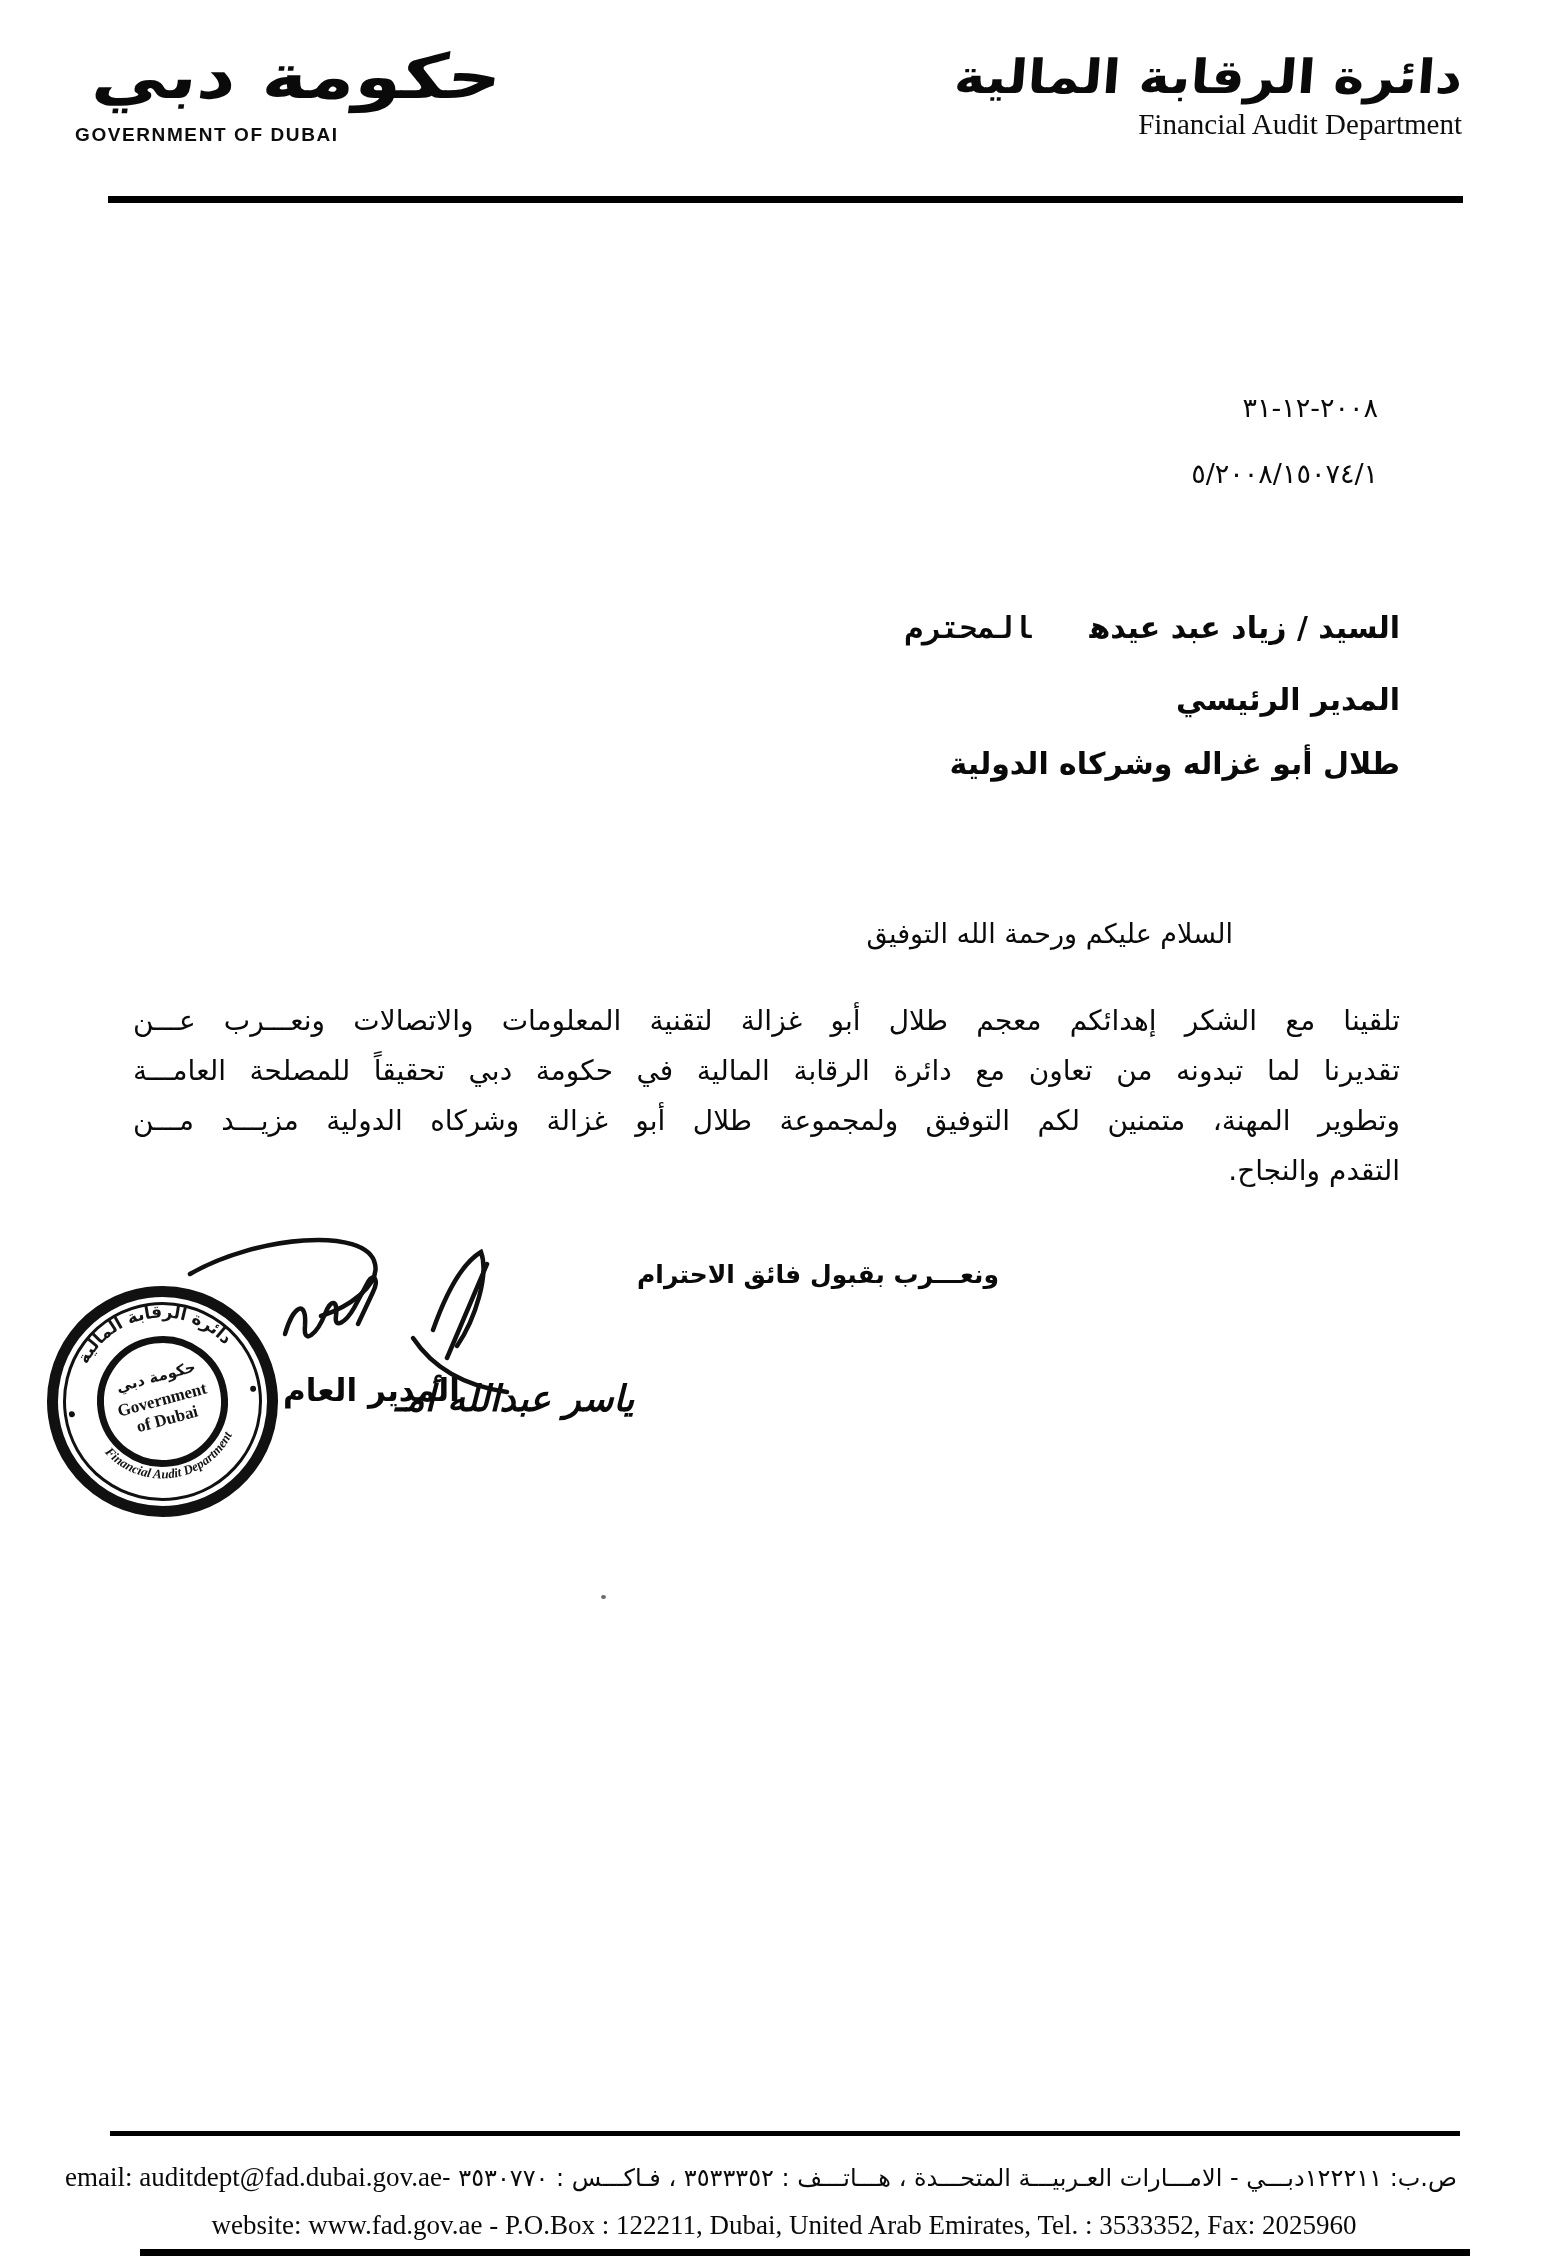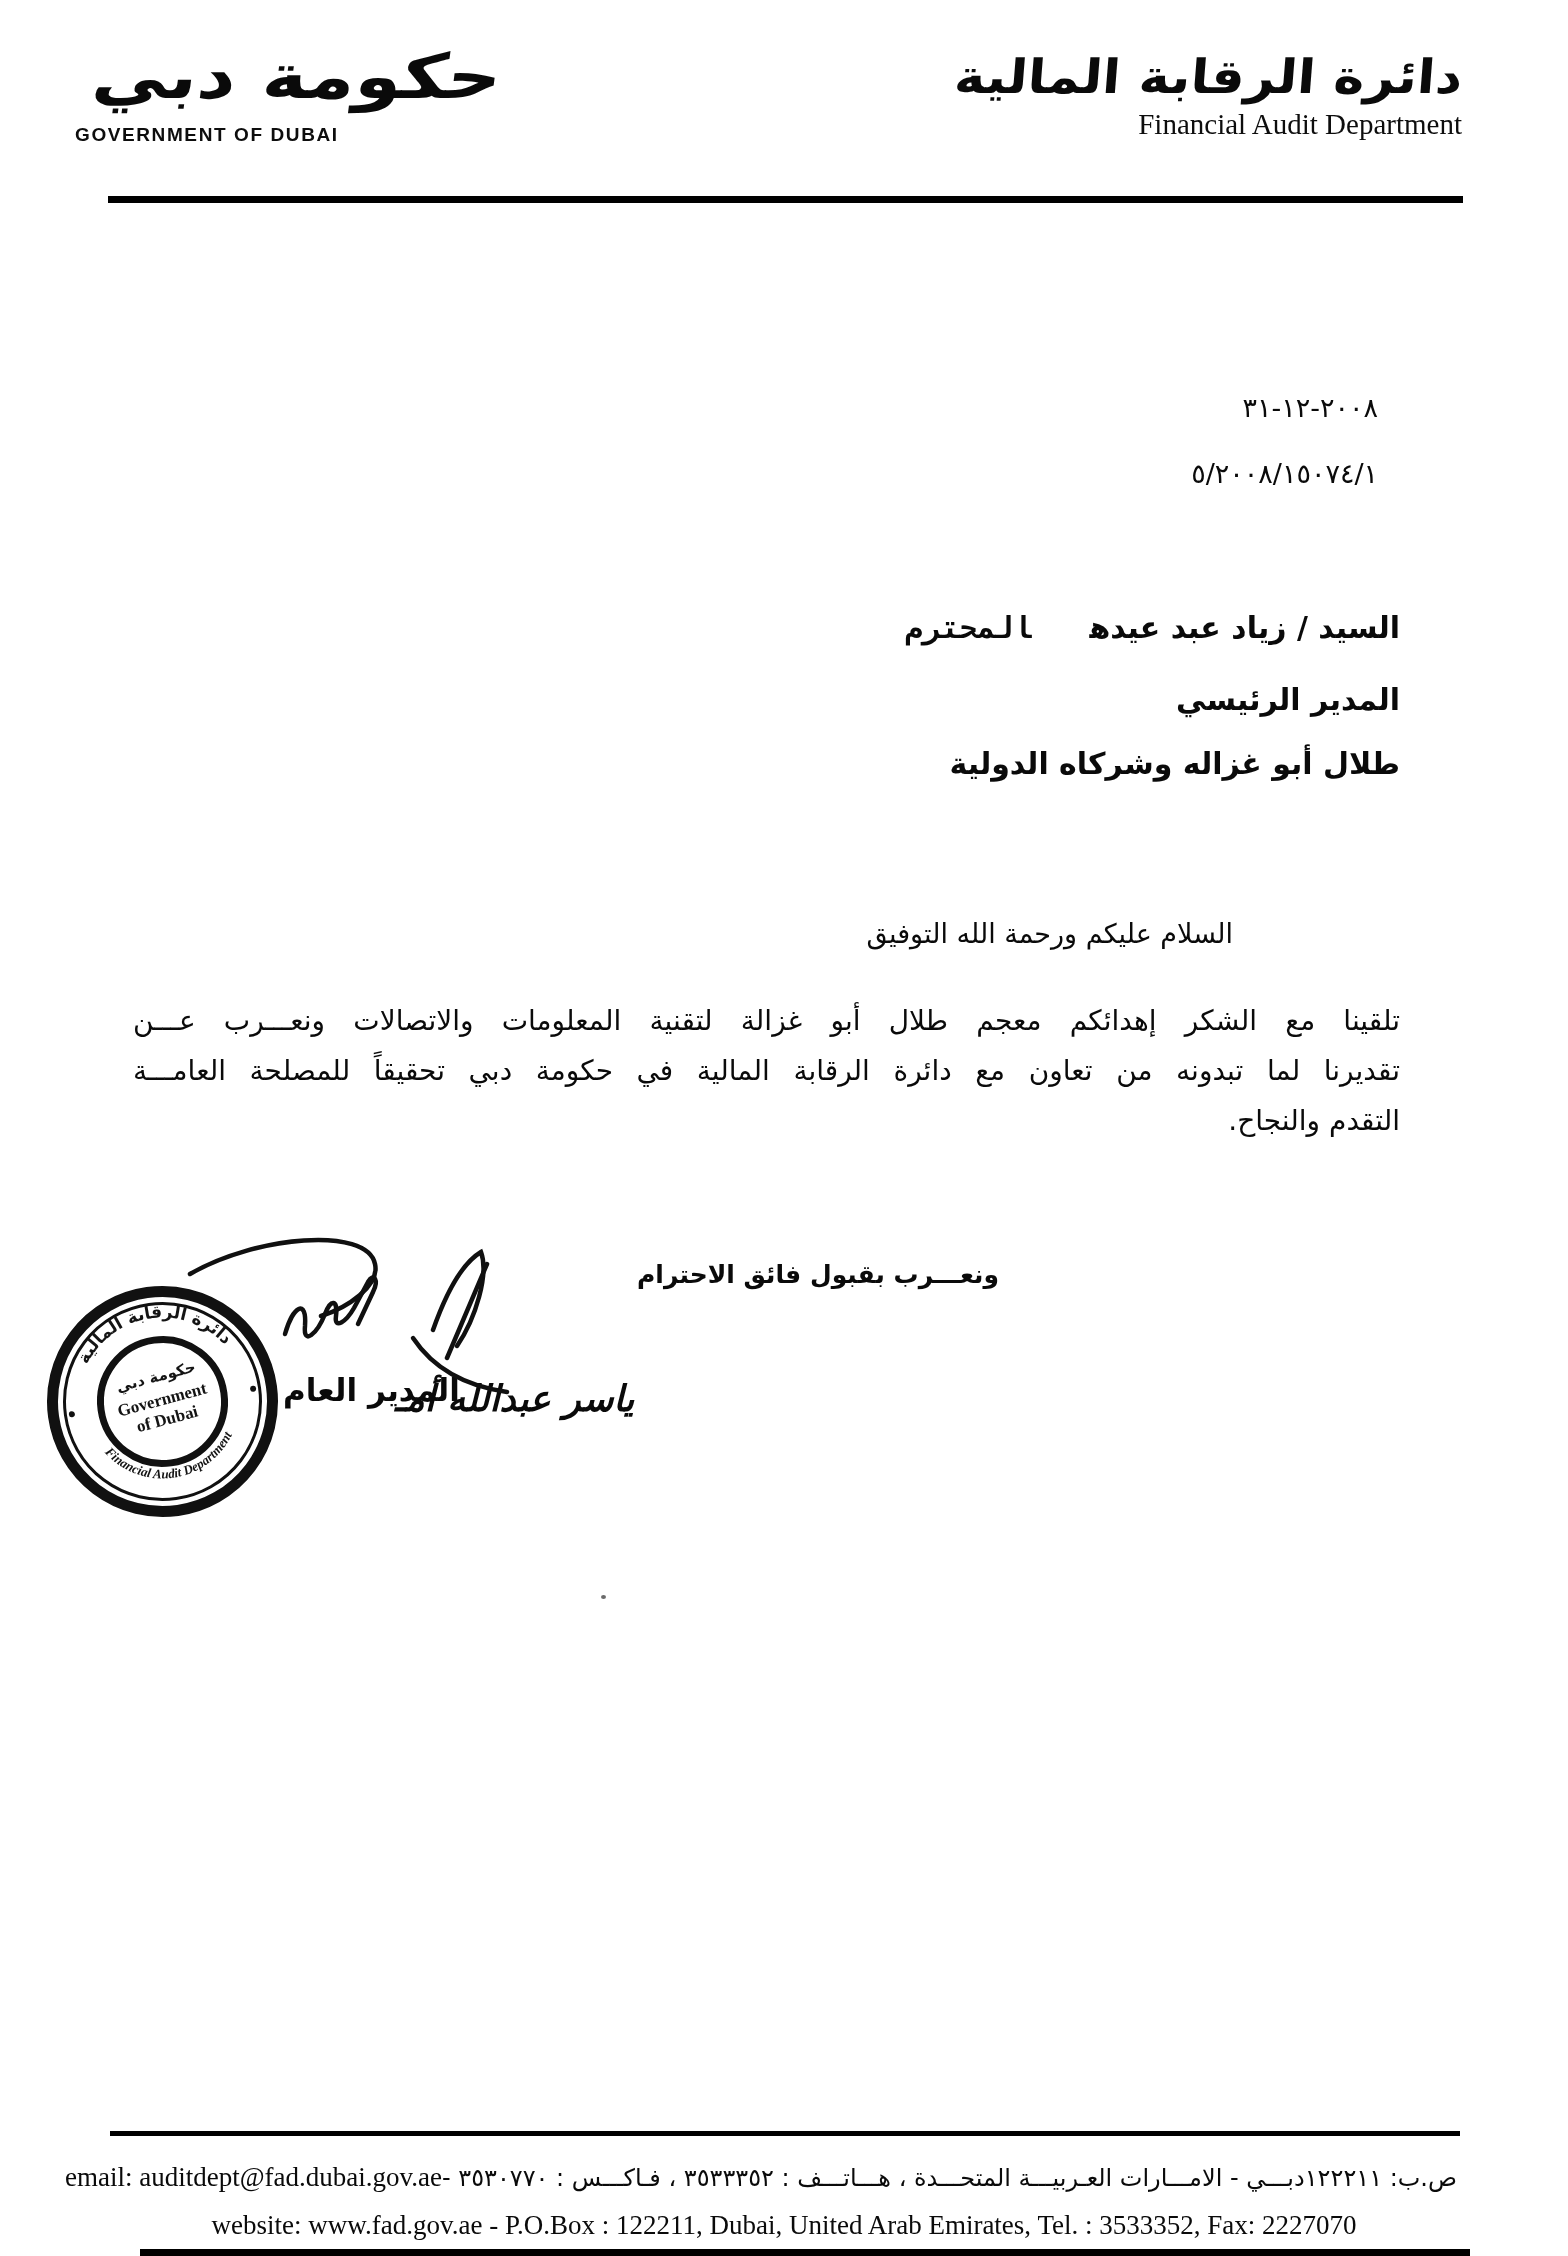--- a/index.html
+++ b/index.html
@@ -114,20 +114,21 @@
     <span>السيد / زياد عبد عيده</span><span class="honorific">المحترم</span>
   </div>
   <div class="recipient-line rec2">المدير الرئيسي</div>
   <div class="recipient-line rec3">طلال أبو غزاله وشركاه الدولية</div>
 
   <div class="greeting">السلام عليكم ورحمة الله التوفيق</div>
 
   <div class="body-par">
     <div class="body-line">تلقينا مع الشكر إهدائكم معجم طلال أبو غزالة لتقنية المعلومات والاتصالات ونعـــرب عـــن</div>
     <div class="body-line">تقديرنا لما تبدونه من تعاون مع دائرة الرقابة المالية في حكومة دبي تحقيقاً للمصلحة العامـــة</div>
+    <div class="body-line">وتطوير المهنة، متمنين لكم التوفيق ولمجموعة طلال أبو غزالة وشركاه الدولية مزيـــد مـــن</div>
     <div class="body-line last">التقدم والنجاح.</div>
   </div>
 
   <div class="closing">ونعـــرب بقبول فائق الاحترام</div>
 
   <div class="sig-name">ياسر عبدالله أمـ</div>
   <div class="sig-title">المدير العام</div>
 
   <svg class="stamp-svg" width="235" height="235" viewBox="0 0 235 235">
     <defs>
@@ -160,18 +161,18 @@
       <path d="M 352 28 L 312 122"></path>
       <path d="M 278 102 C 298 132 330 150 372 156"></path>
     </g>
   </svg>
 
   <div class="rule footer-rule"></div>
   <div class="footer-line1">
     <span class="footer-ar">ص.ب: ١٢٢٢١١دبـــي - الامـــارات العـربيـــة المتحـــدة ، هـــاتـــف : ٣٥٣٣٣٥٢ ، فـاكـــس : ٣٥٣٠٧٧٠ -</span>
     <span class="footer-email" dir="ltr">email: auditdept@fad.dubai.gov.ae</span>
   </div>
-  <div class="footer-line2">website: www.fad.gov.ae - P.O.Box : 122211, Dubai, United Arab Emirates, Tel. : 3533352, Fax: 2227070</div>
+  <div class="footer-line2">website: www.fad.gov.ae - P.O.Box : 122211, Dubai, United Arab Emirates, Tel. : 3533352, Fax: 2025960</div>
   <div class="bottom-edge"></div>
 
   <div class="speck" style="left:601px; top:1595px; width:5px; height:4px;"></div>
 
 </div>
 
 </body></html>

